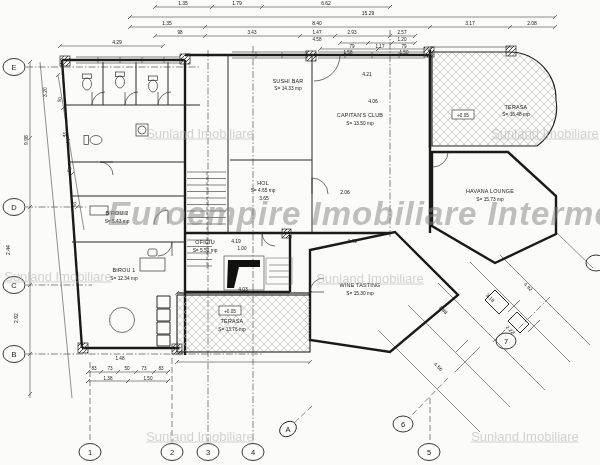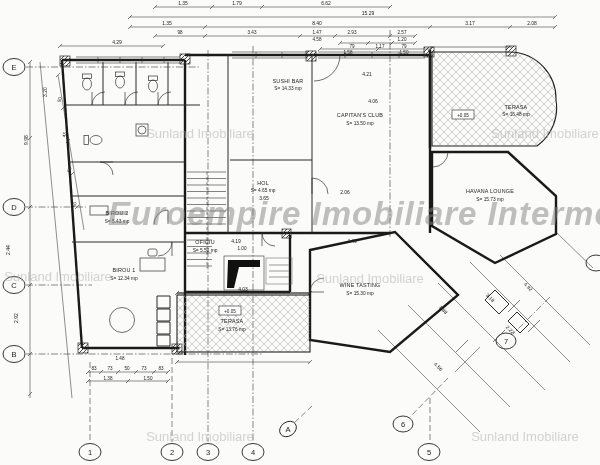--- a/index.html
+++ b/index.html
@@ -10,21 +10,21 @@
   .dim{font-size:5px;}
   .dim-s{font-size:4.6px;}
   .room{font-size:5.4px;letter-spacing:.2px;}
   .area{font-size:4.8px;}
   .bubble{font-size:7.5px;}
   .elev{font-size:4.6px;}
   .wm-main{position:absolute;left:108px;top:195px;font-size:33px;font-weight:bold;
            font-style:italic;color:rgba(130,130,130,.50);white-space:nowrap;
            letter-spacing:1px;pointer-events:none;}
   .wm-tile{position:absolute;font-size:13px;color:rgba(176,176,176,.55);white-space:nowrap;
-           transform:translate(-50%,-50%);pointer-events:none;}
+           transform:translate(-50%,-50%);pointer-events:none;text-decoration:underline;}
 </style>
 </head>
 <body>
 
 <div class="stage">
 
 <svg width="600" height="465" viewBox="0 0 600 465">
   <defs>
     <pattern id="xh" width="8" height="8" patternUnits="userSpaceOnUse">
       <path d="M0,8 L8,0 M0,0 L8,8" stroke="#b3b3b0" stroke-width="0.6"></path>

